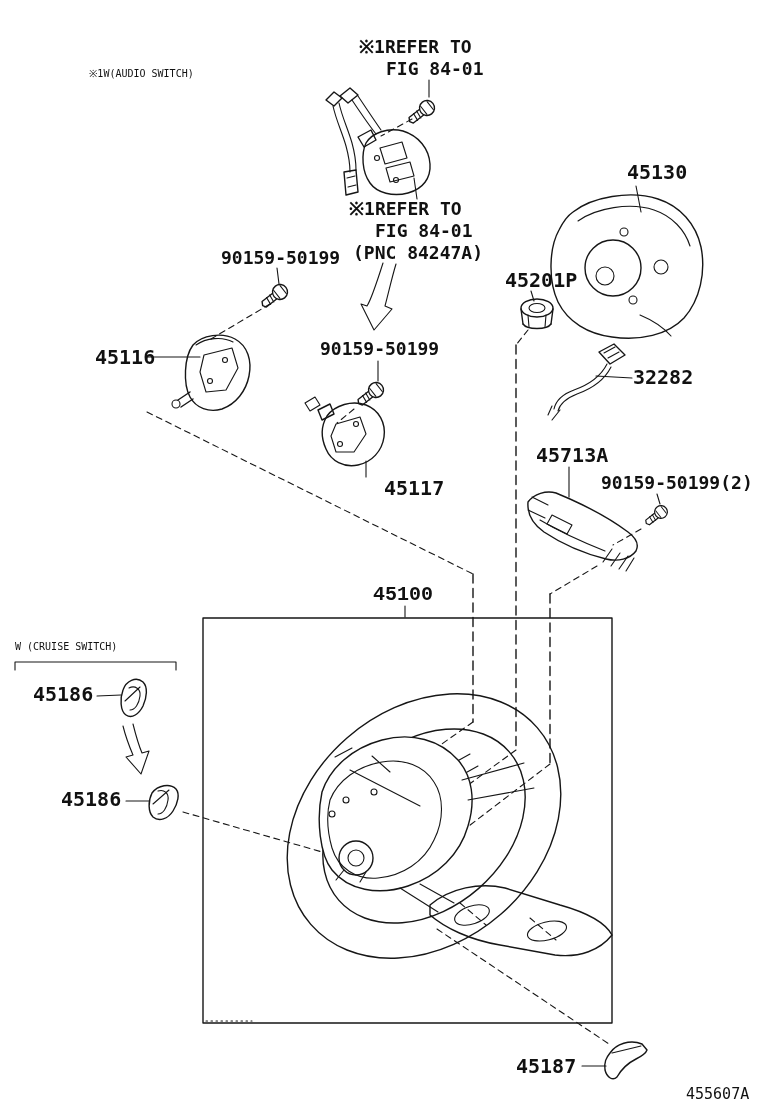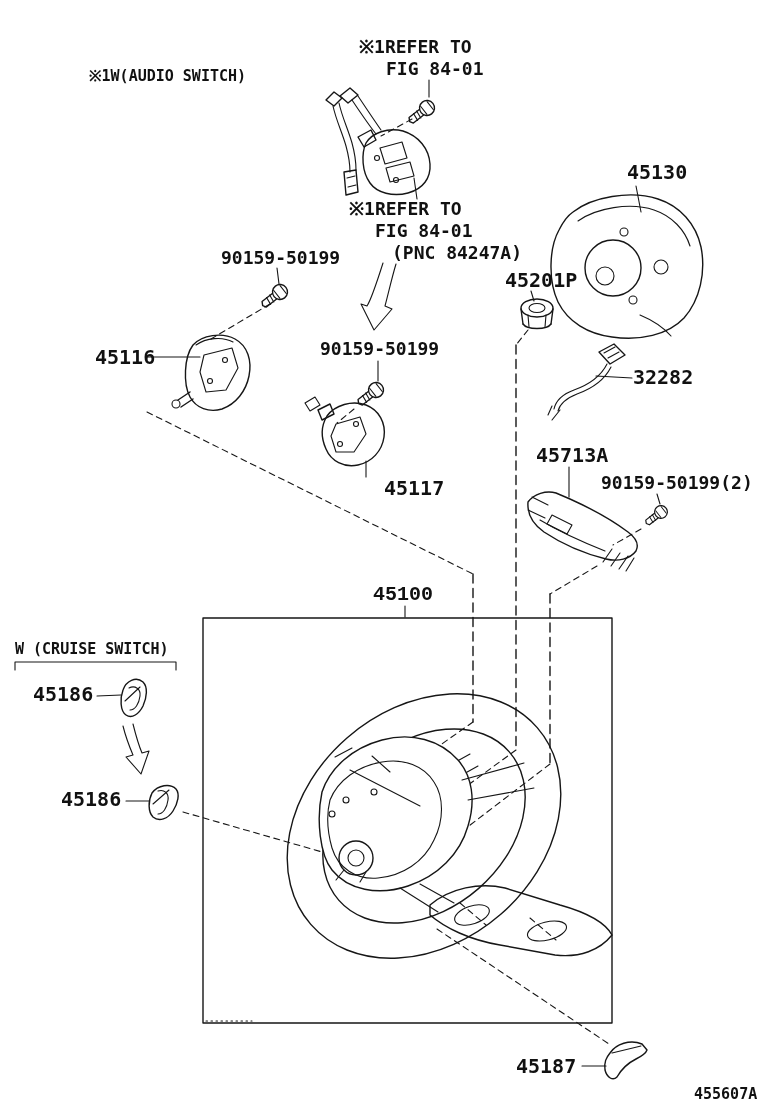--- a/index.html
+++ b/index.html
@@ -5,23 +5,23 @@
   html,body{margin:0;padding:0;}
   body{
     width:760px;height:1112px;background:#ffffff;position:relative;
     font-family:"DejaVu Sans Mono","Liberation Mono",monospace;
     overflow:hidden;color:#111;
   }
   svg{position:absolute;left:0;top:0;}
   .lbl{position:absolute;white-space:pre;line-height:1.05;}
   .part-no{font-size:20px;font-weight:bold;}
   .screw-no{font-size:18px;font-weight:bold;}
-  .note{font-size:15px;font-weight:bold;}
+  .note{font-size:10px;font-weight:normal;}
   .ref{font-size:18px;font-weight:bold;}
-  .footer{font-size:15px;font-weight:bold;margin-left:8px;}
+  .footer{font-size:15px;font-weight:normal;}
   
   .ln{fill:none;stroke:#161616;stroke-width:1.4;stroke-linecap:round;stroke-linejoin:round;}
   .thin{stroke-width:1.1;}
   .dash{stroke-dasharray:6 4.5;}
   .dashv{stroke-dasharray:9 5.5;}
   .wfill{fill:#ffffff;}
 </style>
 </head>
 <body>
 
@@ -210,21 +210,21 @@
     <path class="ln thin" d="M612,1053 L641,1046"></path>
   </g>
   <path class="ln thin" d="M582,1066 L606,1066"></path>
 </svg>
 
 <div class="lbl note" style="left:89px;top:69px;">※1W(AUDIO SWITCH)</div>
 <div class="lbl ref" style="left:359px;top:38px;">※1REFER TO</div>
 <div class="lbl ref" style="left:386px;top:60px;">FIG 84-01</div>
 <div class="lbl ref" style="left:349px;top:200px;">※1REFER TO</div>
 <div class="lbl ref" style="left:375px;top:222px;">FIG 84-01</div>
-<div class="lbl ref" style="left:392px;top:244px;">(PNC 84247A)</div>
+<div class="lbl ref" style="left:353px;top:244px;">(PNC 84247A)</div>
 
 <div class="lbl part-no" style="left:627px;top:162px;">45130</div>
 <div class="lbl part-no" style="left:505px;top:270px;">45201P</div>
 <div class="lbl part-no" style="left:633px;top:367px;">32282</div>
 <div class="lbl screw-no" style="left:221px;top:249px;">90159-50199</div>
 <div class="lbl part-no" style="left:81px;top:347px;margin-left:14px;">45116</div>
 <div class="lbl screw-no" style="left:320px;top:340px;">90159-50199</div>
 <div class="lbl part-no" style="left:336px;top:478px;margin-left:48px;">45117</div>
 <div class="lbl part-no" style="left:536px;top:445px;">45713A</div>
 <div class="lbl screw-no" style="left:601px;top:474px;">90159-50199(2)</div>

